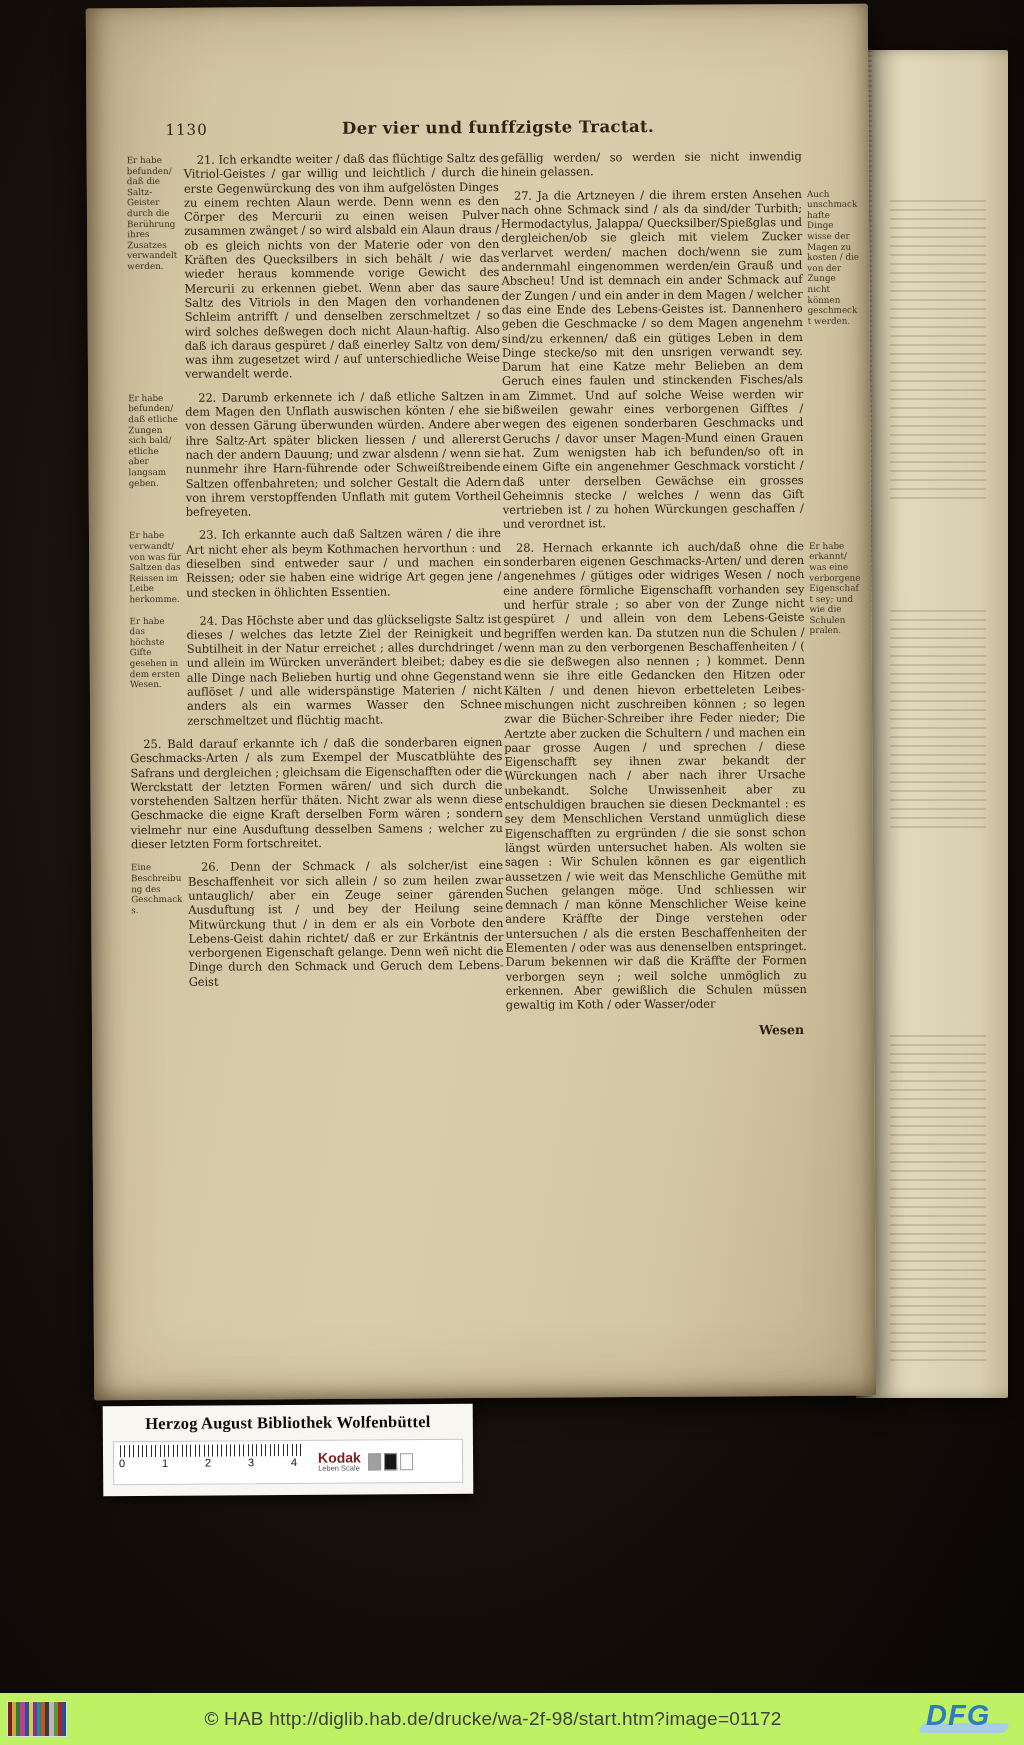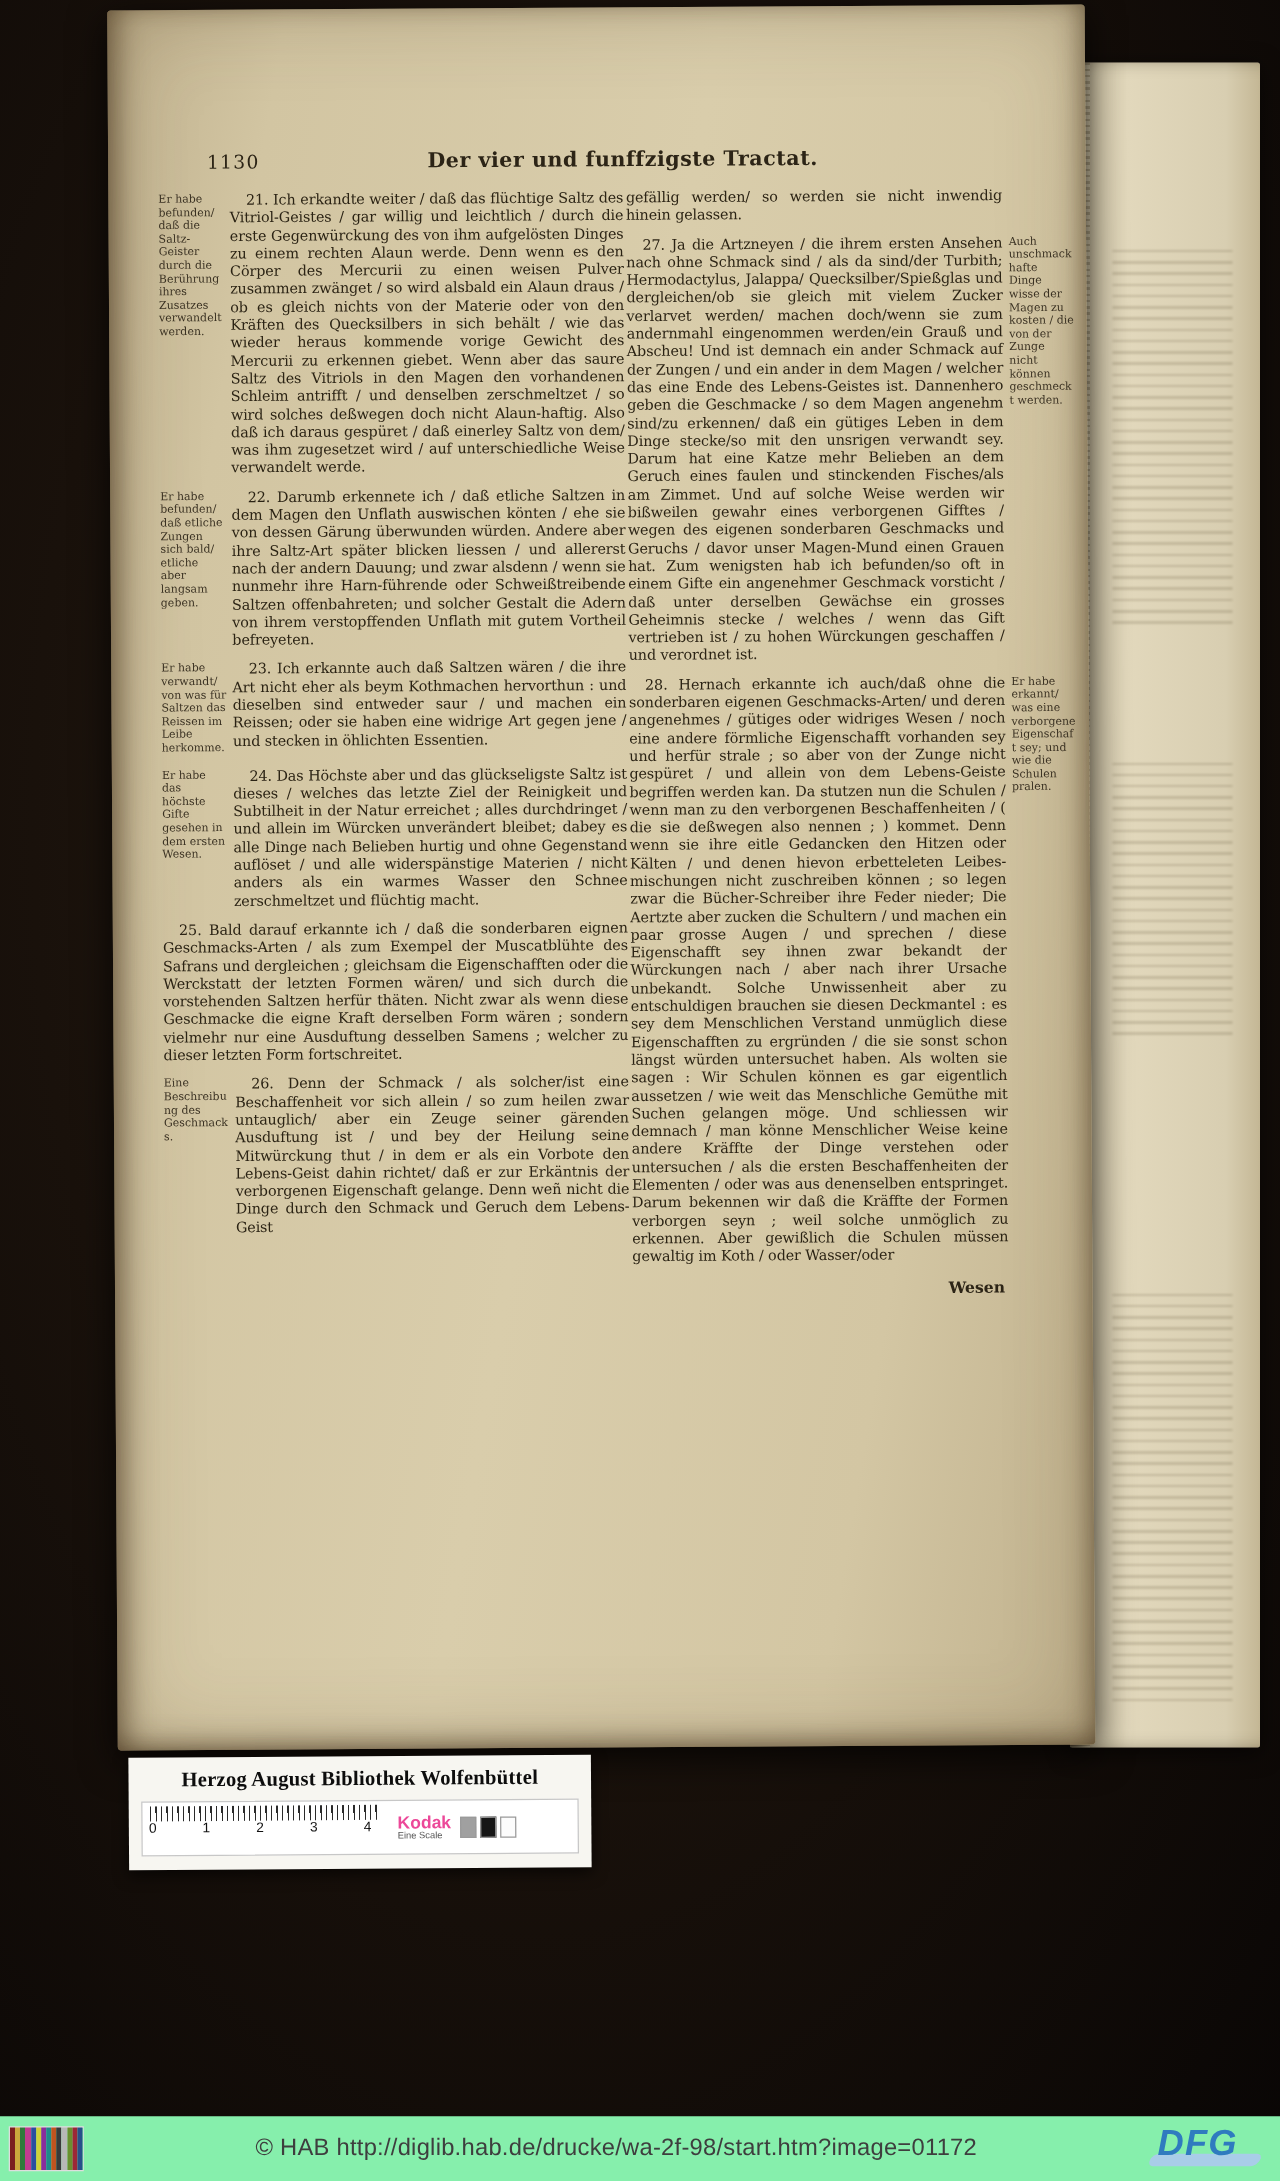--- a/index.html
+++ b/index.html
@@ -77,27 +77,27 @@
   .kodak-strip{
     margin-top:7px;background:#ffffff;border:1px solid #c7c7c7;height:42px;
     display:flex;align-items:stretch;
   }
   .ruler{width:196px;padding-top:3px;}
   .ruler-ticks{height:12px;margin:0 6px;background:repeating-linear-gradient(90deg,#2a2a2a 0 1px,transparent 1px 4.4px);}
   .ruler-numbers{display:flex;justify-content:space-between;width:178px;padding-left:5px;
     font-family:"Liberation Sans", sans-serif;font-size:11px;color:#111;}
   .kodak-right{display:flex;align-items:center;gap:7px;padding:0 8px;flex:1;}
   .kodak-id{display:flex;flex-direction:column;line-height:1.05;}
-  .kodak-name{font-family:"Liberation Sans", sans-serif;font-weight:bold;font-size:14px;color:#ec4899;}
+  .kodak-name{font-family:"Liberation Sans", sans-serif;font-weight:bold;font-size:14px;color:#7f1d1d;}
   .kodak-sub{font-family:"Liberation Sans", sans-serif;font-size:7.5px;color:#555;}
   .swatches{display:flex;gap:3px;}
   .swatches .sw{width:13px;height:17px;border:1px solid #9a9a9a;box-sizing:border-box;}
   
   .footer-bar{
-    position:absolute;left:0;bottom:0;width:1024px;height:52px;background:#86efac;
+    position:absolute;left:0;bottom:0;width:1024px;height:52px;background:#bef264;
     display:flex;align-items:center;
   }
   .barcode{margin-left:8px;display:flex;height:34px;width:58px;box-shadow:0 0 0 1px #ddd;}
   .barcode .sw{flex:1;}
   .copyright{
     flex:1;text-align:center;font-family:"Liberation Sans", sans-serif;
     font-size:19px;color:#3e3e3e;letter-spacing:.2px;
   }
   .dfg{position:relative;width:92px;height:40px;margin-right:12px;}
   .dfg-swoosh{position:absolute;left:0;bottom:6px;width:88px;height:10px;background:#a9cde8;
@@ -182,21 +182,21 @@
         <span>0</span>
         <span>1</span>
         <span>2</span>
         <span>3</span>
         <span>4</span>
       </div>
     </div>
     <div class="kodak-right">
       <div class="kodak-id">
         <span class="kodak-name">Kodak</span>
-        <span class="kodak-sub">Eine Scale</span>
+        <span class="kodak-sub">Leben Scale</span>
       </div>
       <div class="swatches">
           <div class="sw" style="background: rgb(160, 160, 160);"></div>
           <div class="sw" style="background: rgb(22, 22, 22);"></div>
           <div class="sw" style="background: rgb(252, 252, 252);"></div>
         </div>
     </div>
   </div>
 </div>
 

